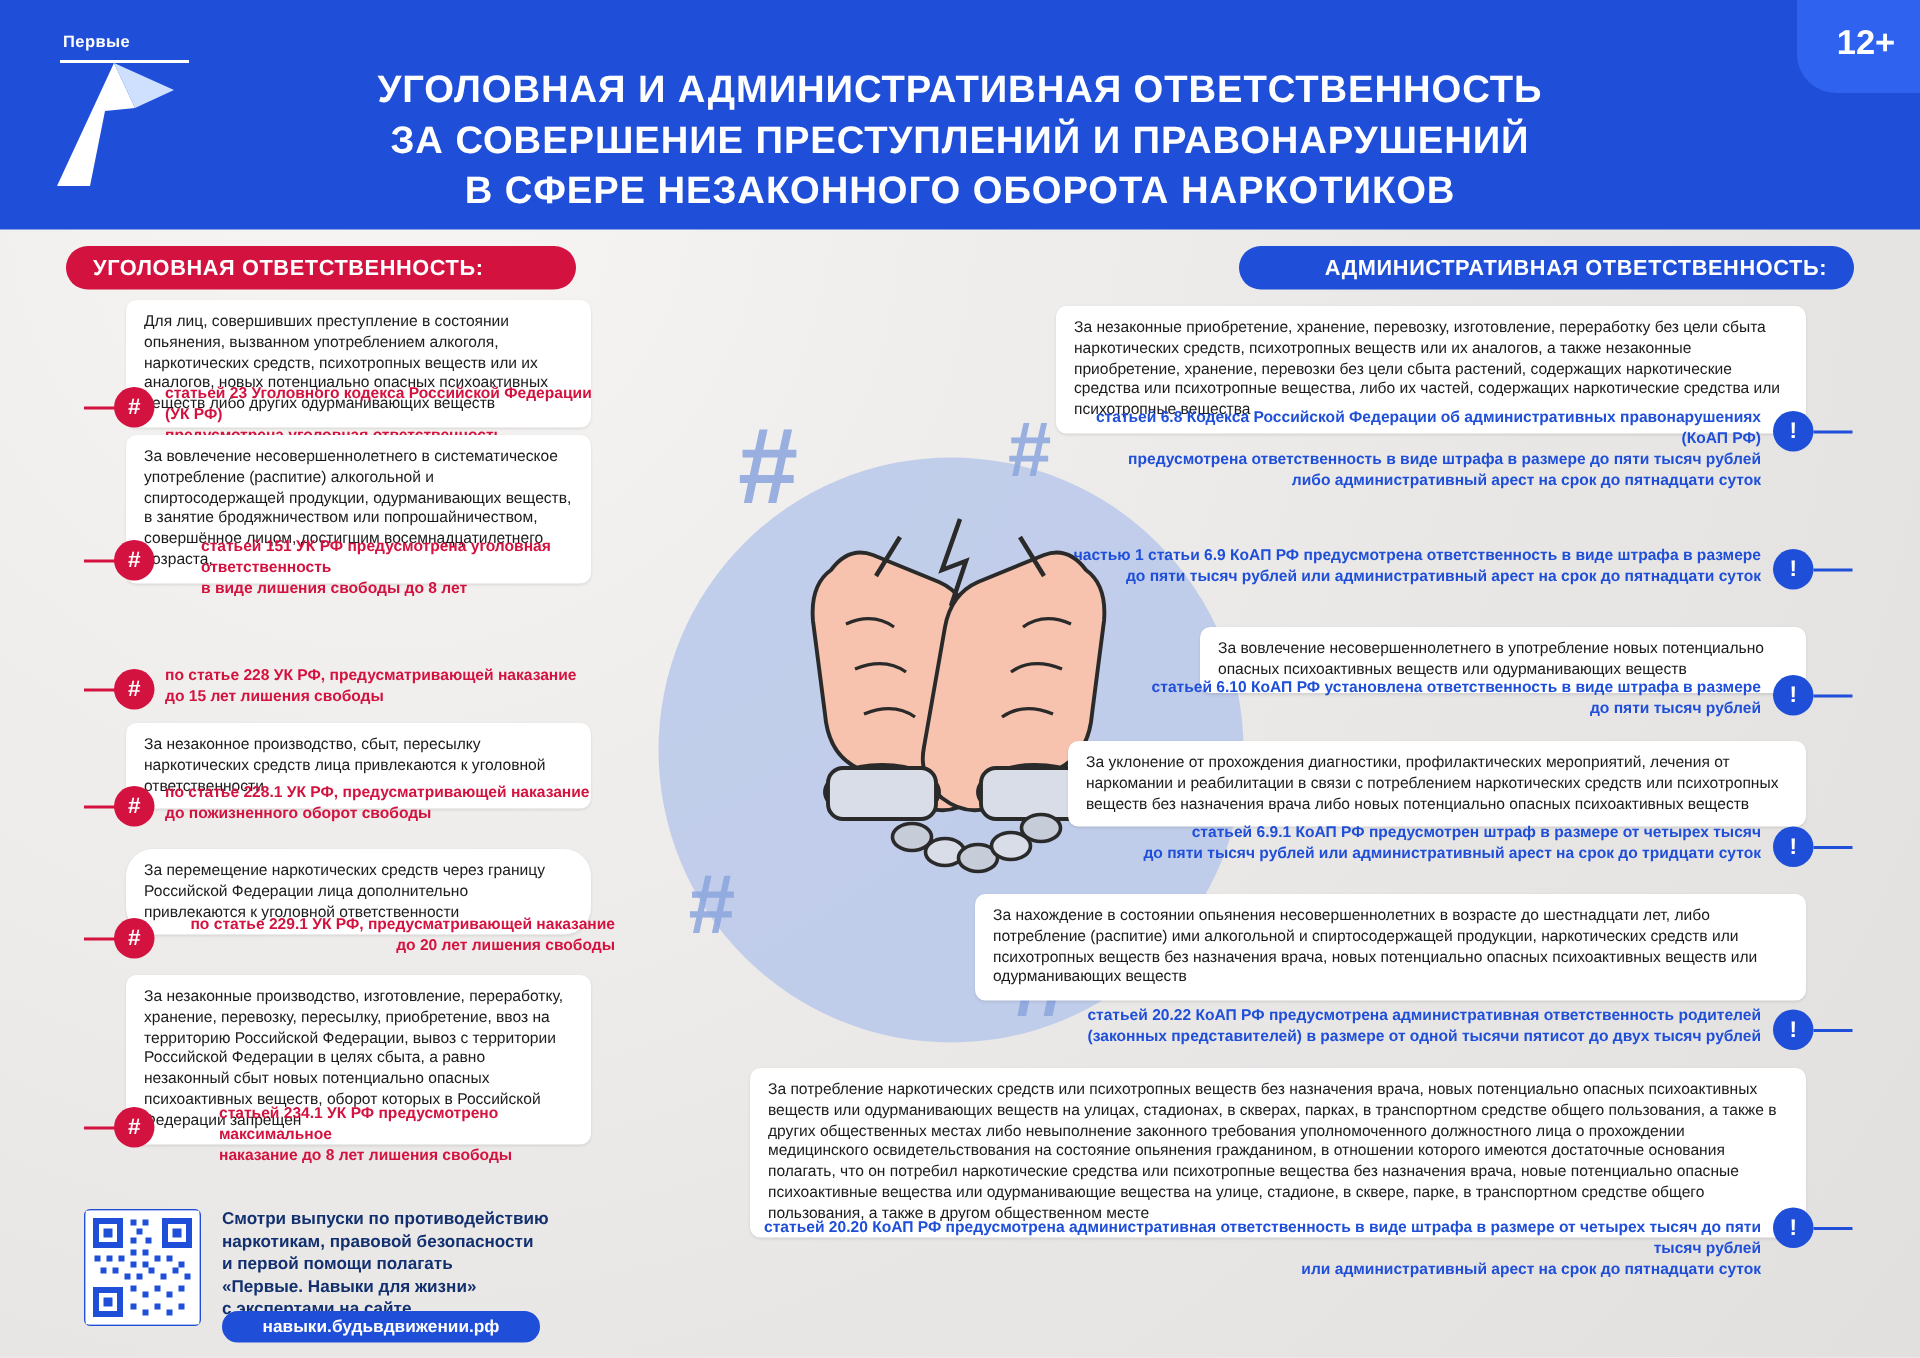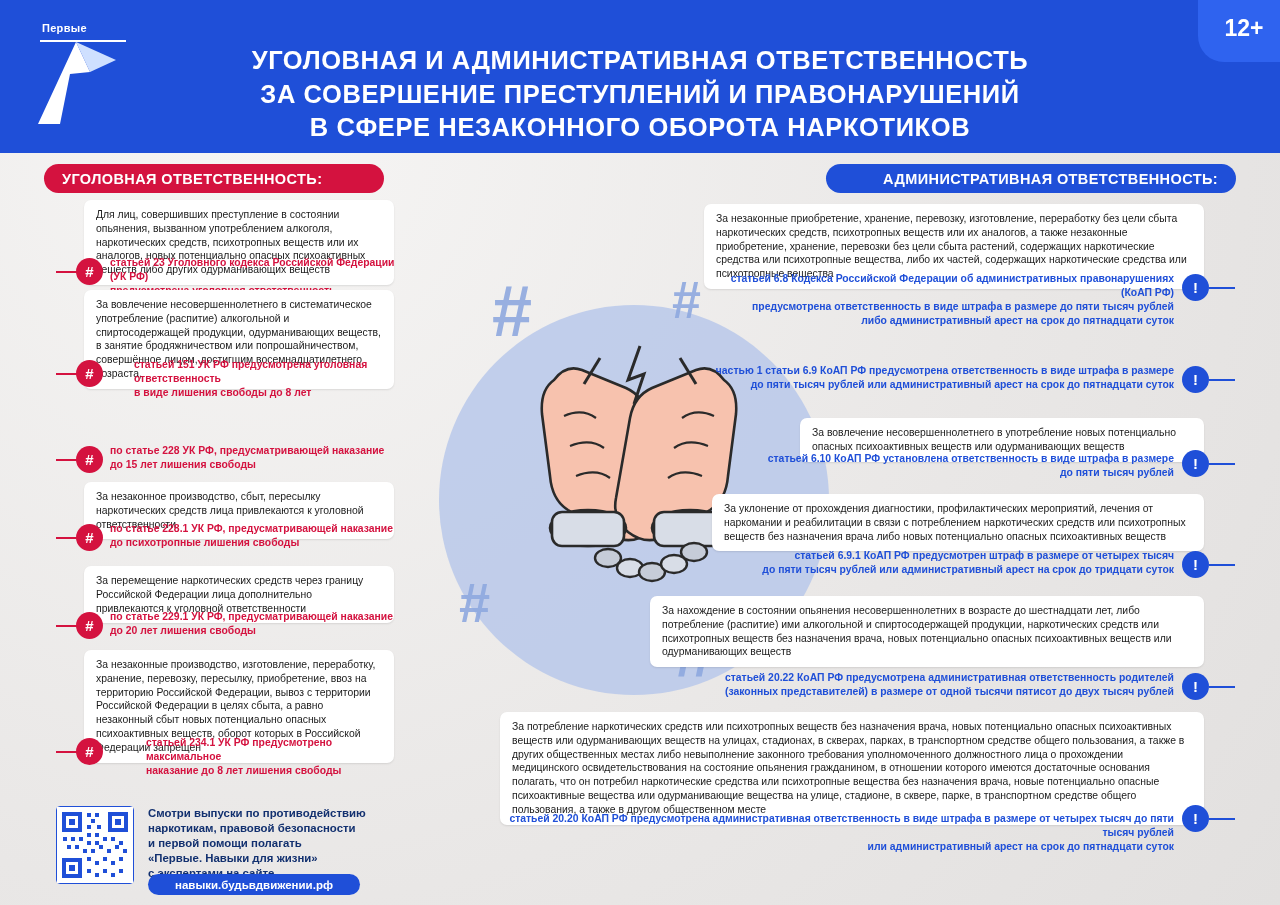--- a/index.html
+++ b/index.html
@@ -221,27 +221,27 @@
   <div class="ref left" style="left:110px; top:444px; width:300px;">
     <div><b>по статье 228 УК РФ, предусматривающей наказание</b></div>
     <div><b>до 15 лет лишения свободы</b></div>
   </div>
 
   <div class="card left" style="left:84px; top:482px; width:310px;">За незаконное производство, сбыт, пересылку наркотических средств лица привлекаются к уголовной ответственности</div>
   <div class="hash" style="left:76px; top:524px;">#</div>
   <div class="lead-l" style="left:56px; top:537px; width:24px;"></div>
   <div class="ref left" style="left:110px; top:522px; width:300px;">
     <div><b>по статье 228.1 УК РФ, предусматривающей наказание</b></div>
-    <div><b>до психотропные лишения свободы</b></div>
-  </div>
-
-  <div class="card left" style="left:84px; top:566px; width:310px;">За перемещение наркотических средств через границу Российской Федерации лица дополнительно привлекаются к уголовной ответственности</div>
+    <div><b>до пожизненного оборот свободы</b></div>
+  </div>
+
+  <div class="card left" style="left:84px; top:566px; width:310px;border-radius:18px;">За перемещение наркотических средств через границу Российской Федерации лица дополнительно привлекаются к уголовной ответственности</div>
   <div class="hash" style="left:76px; top:612px;">#</div>
   <div class="lead-l" style="left:56px; top:625px; width:24px;"></div>
-  <div class="ref left" style="left:110px; top:610px; width:300px;">
+  <div class="ref left" style="left:110px; top:610px; width:300px;text-align:right;">
     <div><b>по статье 229.1 УК РФ, предусматривающей наказание</b></div>
     <div><b>до 20 лет лишения свободы</b></div>
   </div>
 
   <div class="card left" style="left:84px; top:650px; width:310px;">За незаконные производство, изготовление, переработку, хранение, перевозку, пересылку, приобретение, ввоз на территорию Российской Федерации, вывоз с территории Российской Федерации в целях сбыта, а равно незаконный сбыт новых потенциально опасных психоактивных веществ, оборот которых в Российской Федерации запрещен</div>
   <div class="hash" style="left:76px; top:738px;">#</div>
   <div class="lead-l" style="left:56px; top:751px; width:24px;"></div>
   <div class="ref left" style="left:110px; top:736px; width:300px;padding-left:36px;">
     <div><b>статьей 234.1 УК РФ предусмотрено максимальное</b></div>
     <div><b>наказание до 8 лет лишения свободы</b></div>

